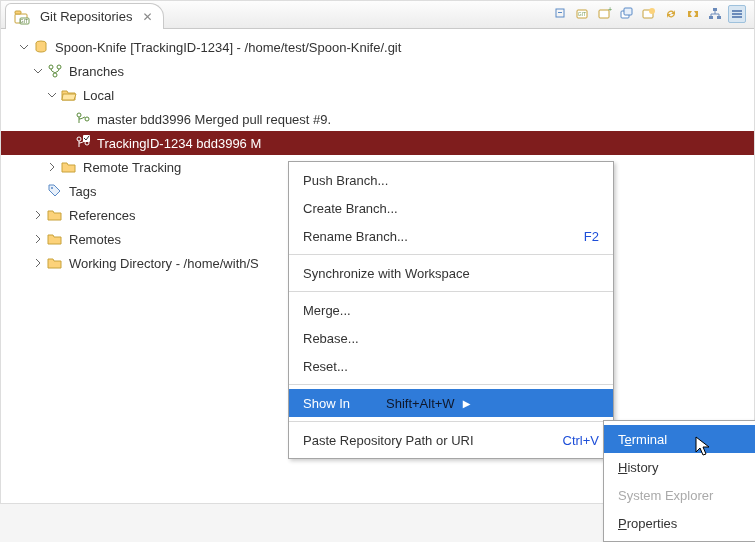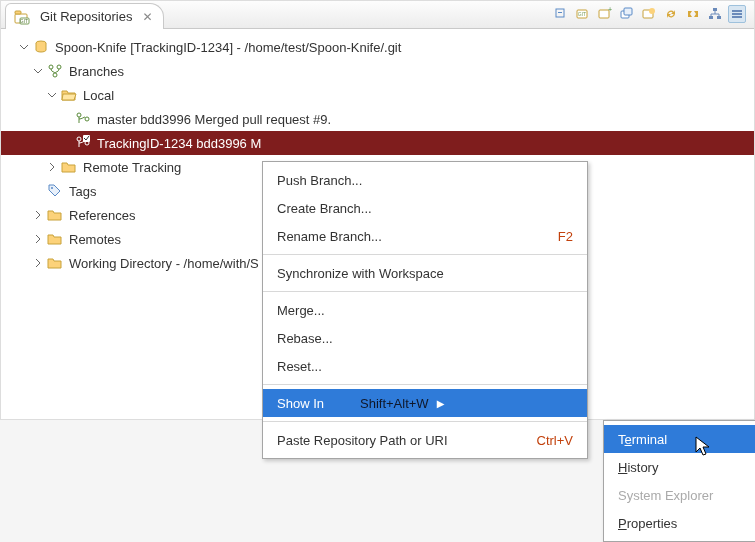--- a/index.html
+++ b/index.html
@@ -10,21 +10,21 @@
     background: #f5f5f5;
     color: #333;
     width: 755px;
     height: 542px;
     overflow: hidden;
     position: relative;
   }
   .panel {
     background: #fff;
     width: 755px;
-    height: 420px;
+    height: 504px;
     border: 1px solid #ddd;
   }
   .tab-strip {
     height: 28px;
     background: linear-gradient(#fdfdfd, #ececec);
     border-bottom: 1px solid #c9c9c9;
     display: flex;
     align-items: flex-end;
   }
   .tab {
@@ -105,42 +105,42 @@
   .folder-icon svg, .node-icon svg, .tab-icon svg, .tb-btn svg, .twisty svg { display: block; }
   .menu {
     position: absolute;
     background: #fff;
     border: 1px solid #a5a5a5;
     box-shadow: 2px 2px 4px rgba(0,0,0,0.2);
     padding: 4px 0;
     min-width: 200px;
   }
   .menu-main {
-    left: 262px;
+    left: 288px;
     top: 161px;
     width: 326px;
   }
   .menu-sub {
     left: 603px;
     top: 420px;
     width: 140px;
   }
   .menu-item {
     height: 28px;
     display: flex;
     align-items: center;
     padding: 0 14px;
   }
   .menu-item.hl {
     background: #2f7bd9;
     color: #fff;
   }
   .menu-item .shortcut {
     margin-left: auto;
-    color: #c2410c;
+    color: #1d4ed8;
   }
   .menu-item.hl .shortcut { color: #0f172a; margin-left: 36px; }
   .menu-item.disabled { color: #aaa; }
   .menu-sep {
     height: 1px;
     background: #d8d8d8;
     margin: 4px 0;
   }
   .submenu-arrow {
     margin-left: auto;

